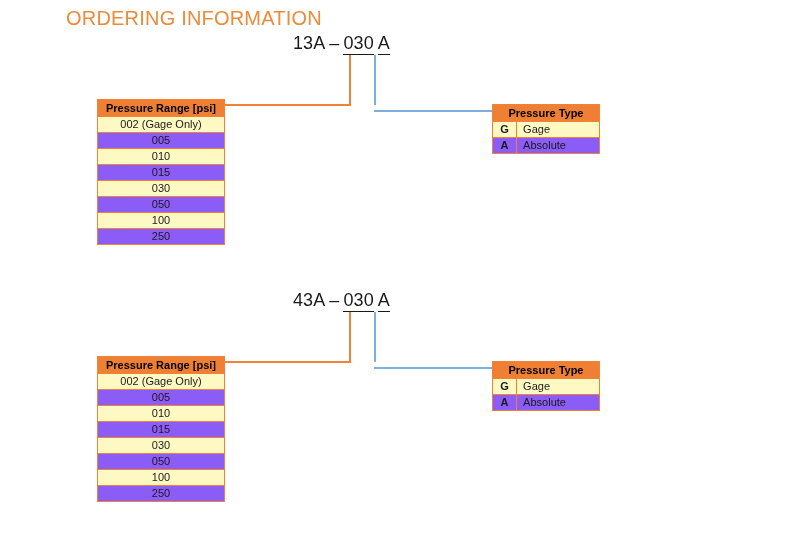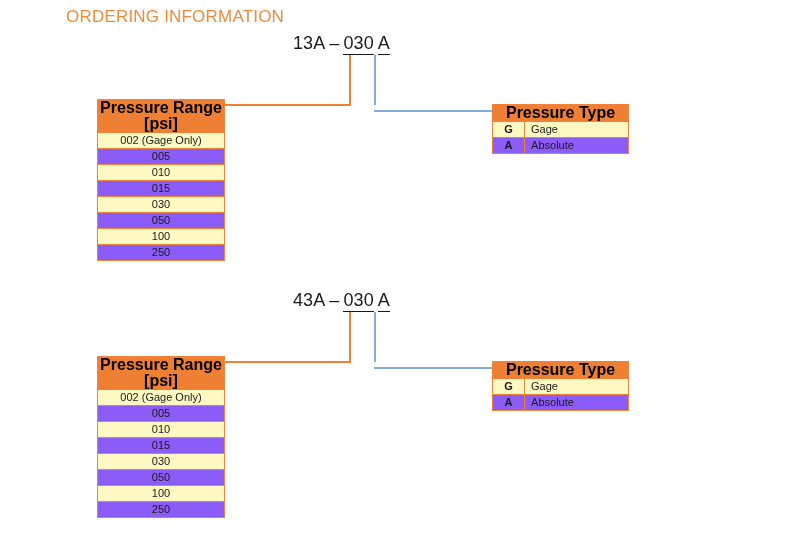--- a/index.html
+++ b/index.html
@@ -14,21 +14,21 @@
     overflow: hidden;
     font-family: "Liberation Sans", sans-serif;
     color: #1a1a1a;
   }
 
   
   .section-title {
     position: absolute;
     left: 66px;
     top: 7px;
-    font-size: 17px;
+    font-size: 20px;
     letter-spacing: 0.2px;
     color: #ED8B3A;
     white-space: nowrap;
   }
 
   
   .diagram {
     position: absolute;
     left: 0;
     width: 807px;
@@ -87,34 +87,34 @@
     padding: 0;
     height: 15px;
     line-height: 15px;
     font-weight: normal;
     text-align: center;
     color: #1a1a1a;
   }
   table.spec th {
     background: #EF8033;
     font-weight: bold;
-    font-size: 16px;
+    font-size: 11px;
     height: 16px;
     line-height: 16px;
     color: #000000;
   }
   tr.alt td { background: #fef9c3; }
   tr.plain td { background: #8b5cf6; }
 
   
   .tbl-range { left: 97px; width: 128px; }
   .tbl-range td { width: 128px; }
 
   
-  .tbl-type { left: 492px; width: 137px; }
+  .tbl-type { left: 492px; width: 108px; }
   .tbl-type td.code {
     width: 28px;
     font-weight: bold;
     text-align: center;
   }
   .tbl-type td.desc {
     width: 87px;
     text-align: left;
     padding-left: 6px;
   }

